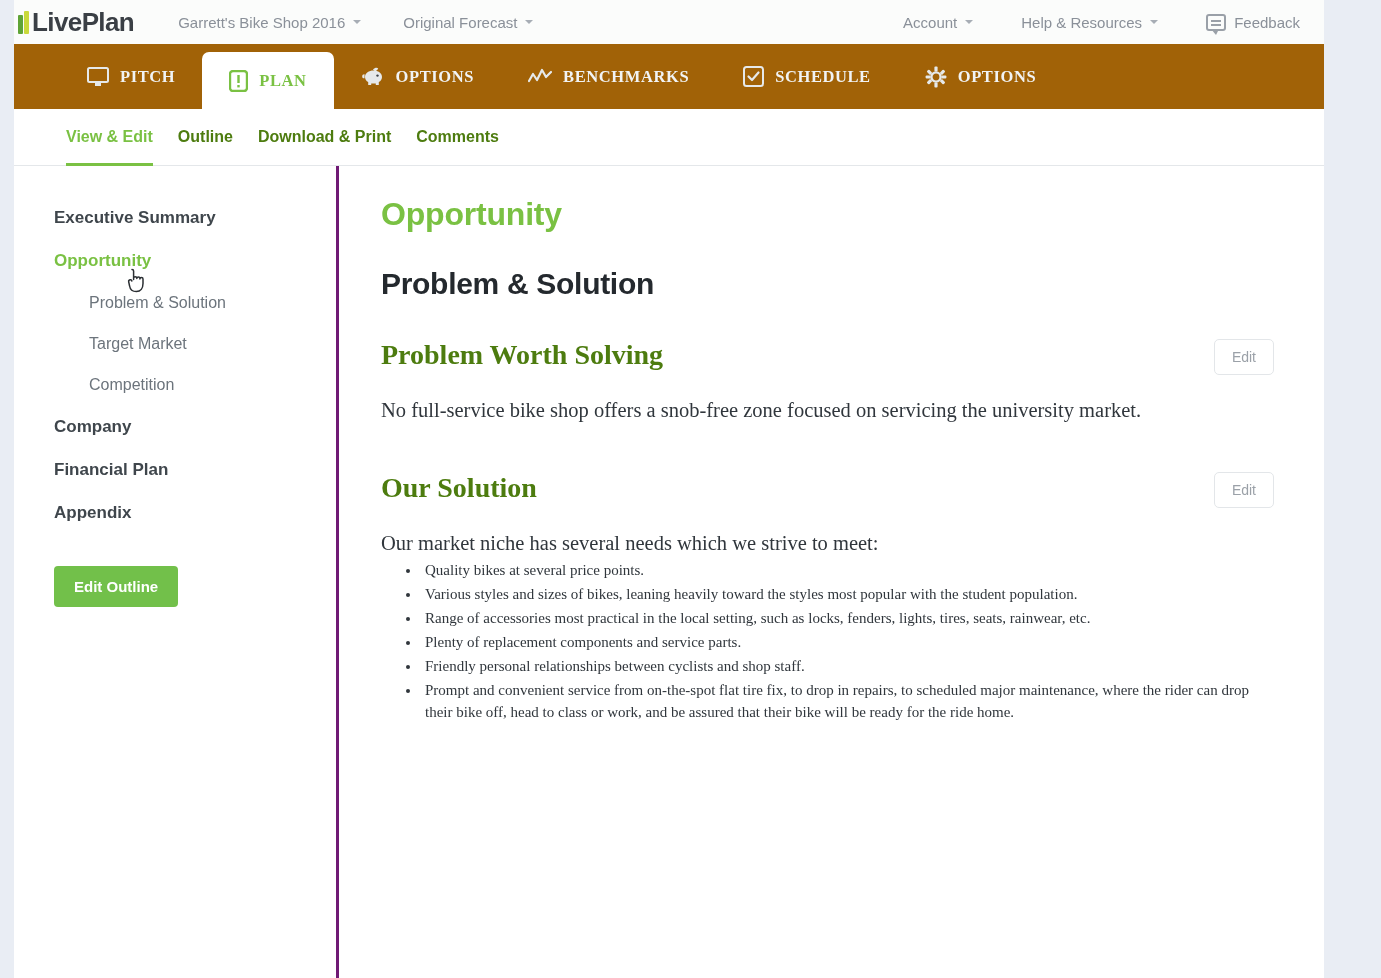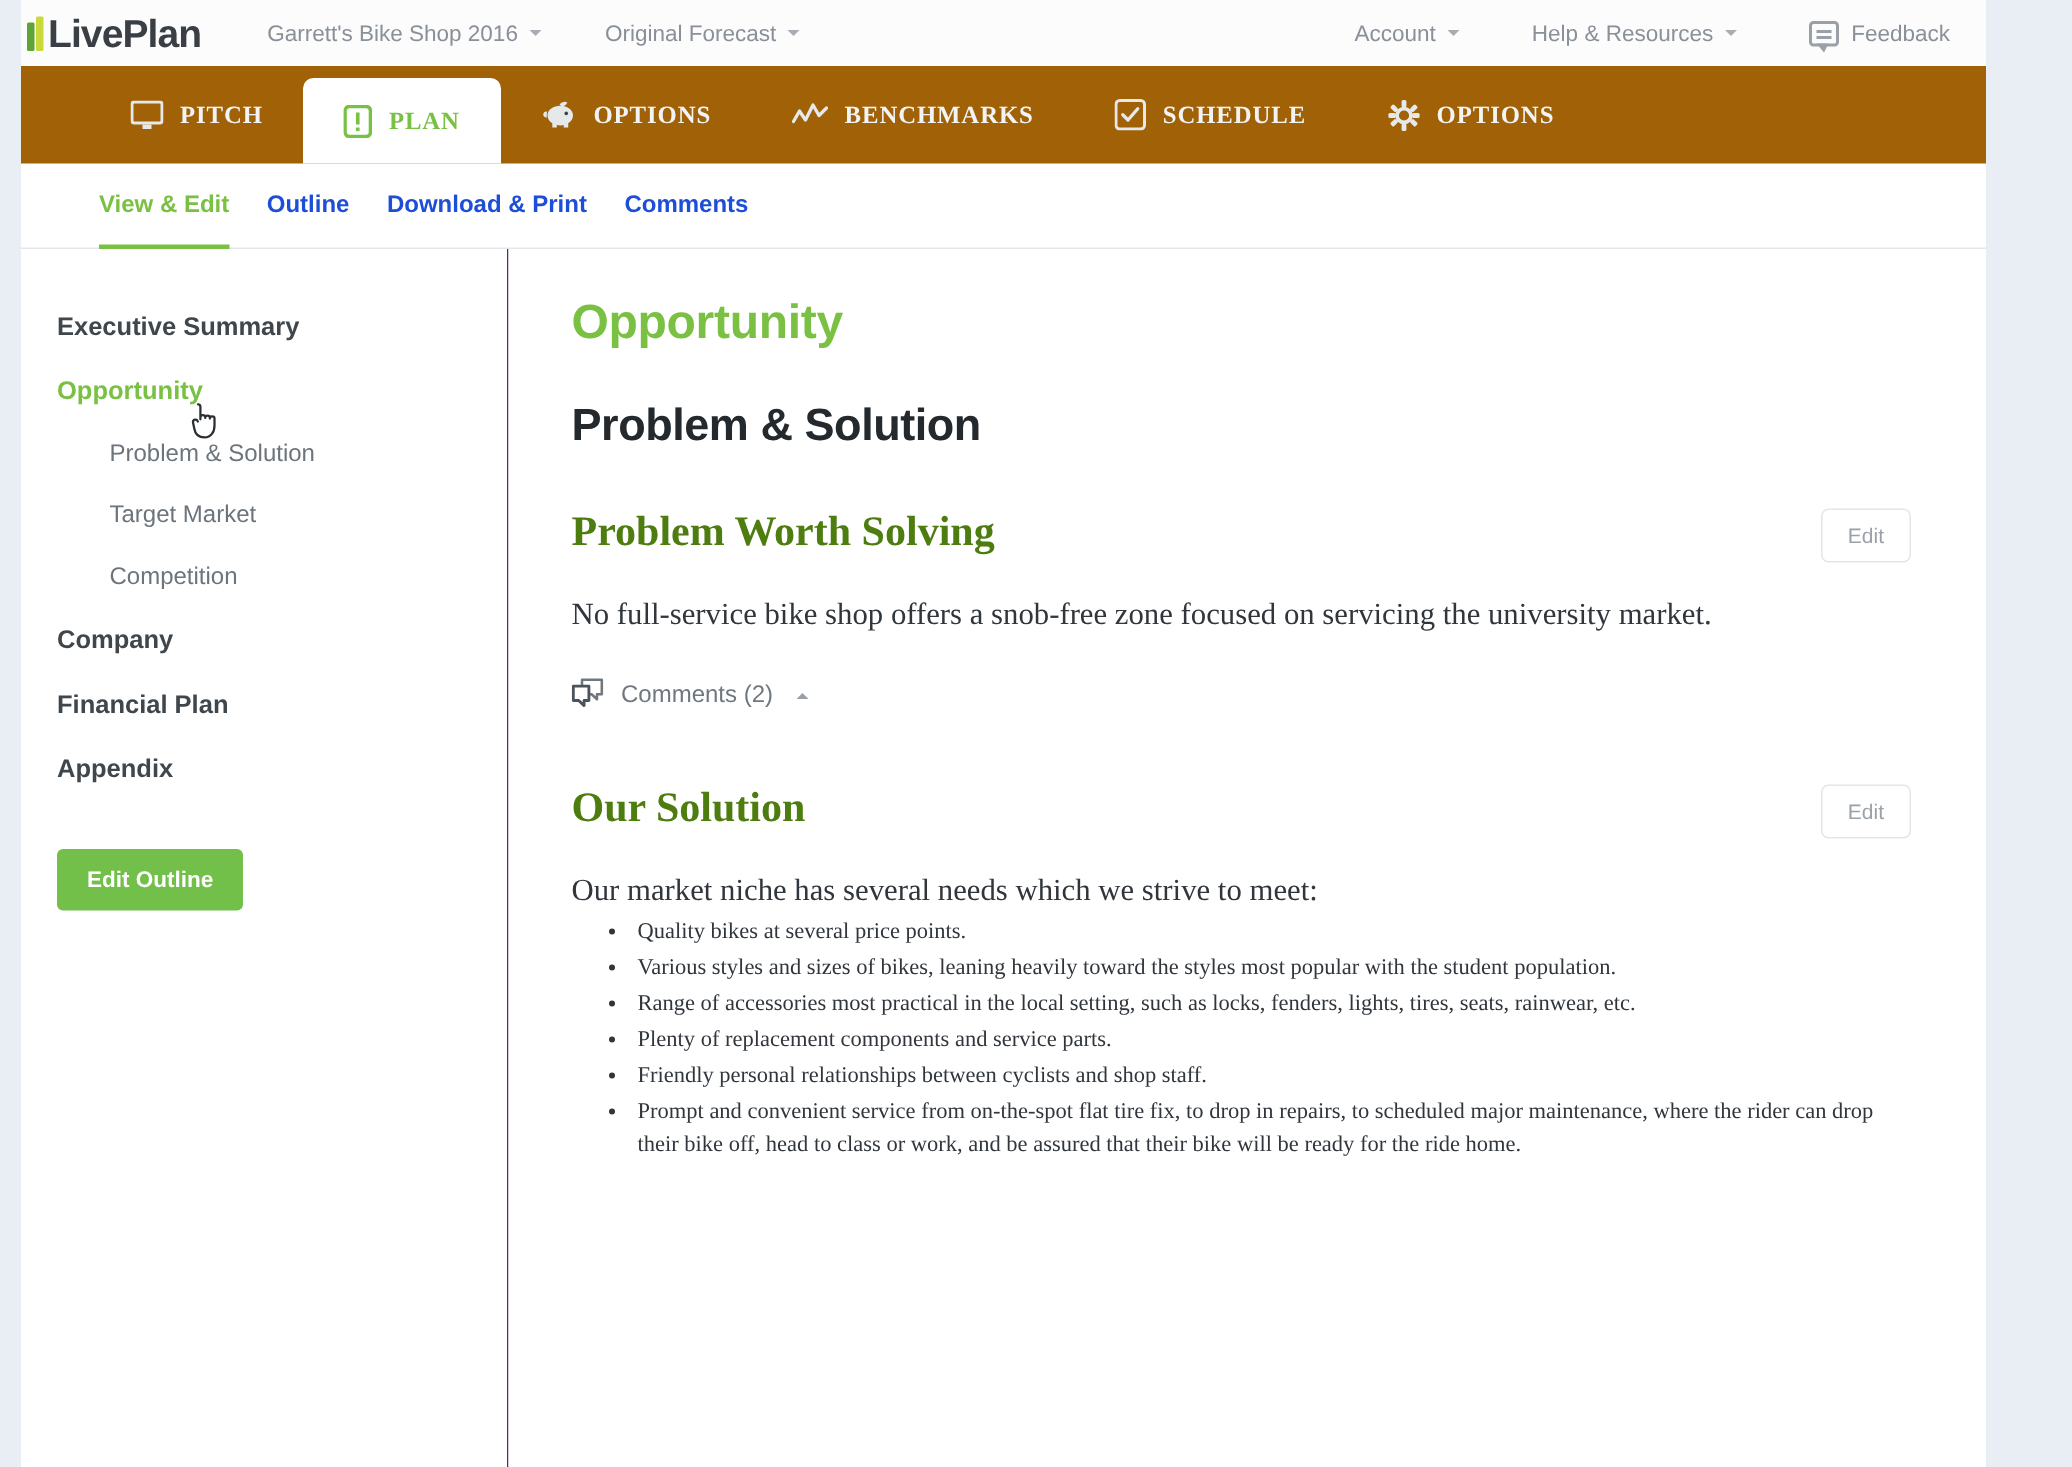--- a/index.html
+++ b/index.html
@@ -137,21 +137,21 @@
     height: 57px;
     background: #ffffff;
     display: flex;
     align-items: center;
     padding-left: 52px;
     gap: 25px;
     border-bottom: 1px solid #e4e7ea;
   }
   .subnav-item {
     font-size: 16px;
-    color: #1d4ed8;
+    color: #4d7c0f;
     font-weight: 600;
     cursor: pointer;
     position: relative;
     height: 57px;
     display: flex;
     align-items: center;
     white-space: nowrap;
   }
   .subnav-item.active { color: #7ac143; }
   .subnav-item.active::after {
@@ -161,23 +161,23 @@
     height: 3px;
     background: #7ac143;
   }
 
   
   .body-wrap { display: flex; height: calc(978px - 44px - 65px - 57px); }
 
   .sidebar {
     width: 325px;
     background: #ffffff;
-    border-right: 1px solid #701a75;
+    border-right: 3px solid #701a75;
     padding-top: 42px;
-    padding-left: 24px;
+    padding-left: 40px;
     flex: none;
   }
   .side-item {
     font-size: 17px;
     font-weight: 700;
     color: #3f464c;
     margin-bottom: 23px;
     cursor: pointer;
     position: relative;
     display: inline-block;
@@ -458,30 +458,20 @@
 
       <div class="section-title">Problem &amp; Solution</div>
 
       <div class="sub-head-row">
         <div class="sub-head">Problem Worth Solving</div>
         <button class="edit-btn">Edit</button>
       </div>
 
       <div class="para">No full-service bike shop offers a snob-free zone focused on servicing the university market.</div>
 
-      <div class="comments-row">
-        <span>
-          <svg width="22" height="20" viewBox="0 0 22 20">
-            <path d="M7 1.2h13.2v9.6h-3.2v3.4l-3.6-3.4H7z" fill="none" stroke="#6f7881" stroke-width="1.7" stroke-linejoin="round"></path>
-            <path d="M1.2 5.4h10.4v9.6H8.4v3.4l-3.6-3.4H1.2z" fill="#ffffff" stroke="#4b545d" stroke-width="1.9" stroke-linejoin="round"></path>
-          </svg>
-        </span>
-        <span class="comments-link">Comments (2)</span>
-        <span class="comments-caret"></span>
-      </div>
 
       <div class="spacer-lg"></div>
 
       <div class="sub-head-row">
         <div class="sub-head">Our Solution</div>
         <button class="edit-btn">Edit</button>
       </div>
 
       <div class="para">Our market niche has several needs which we strive to meet:</div>
 

